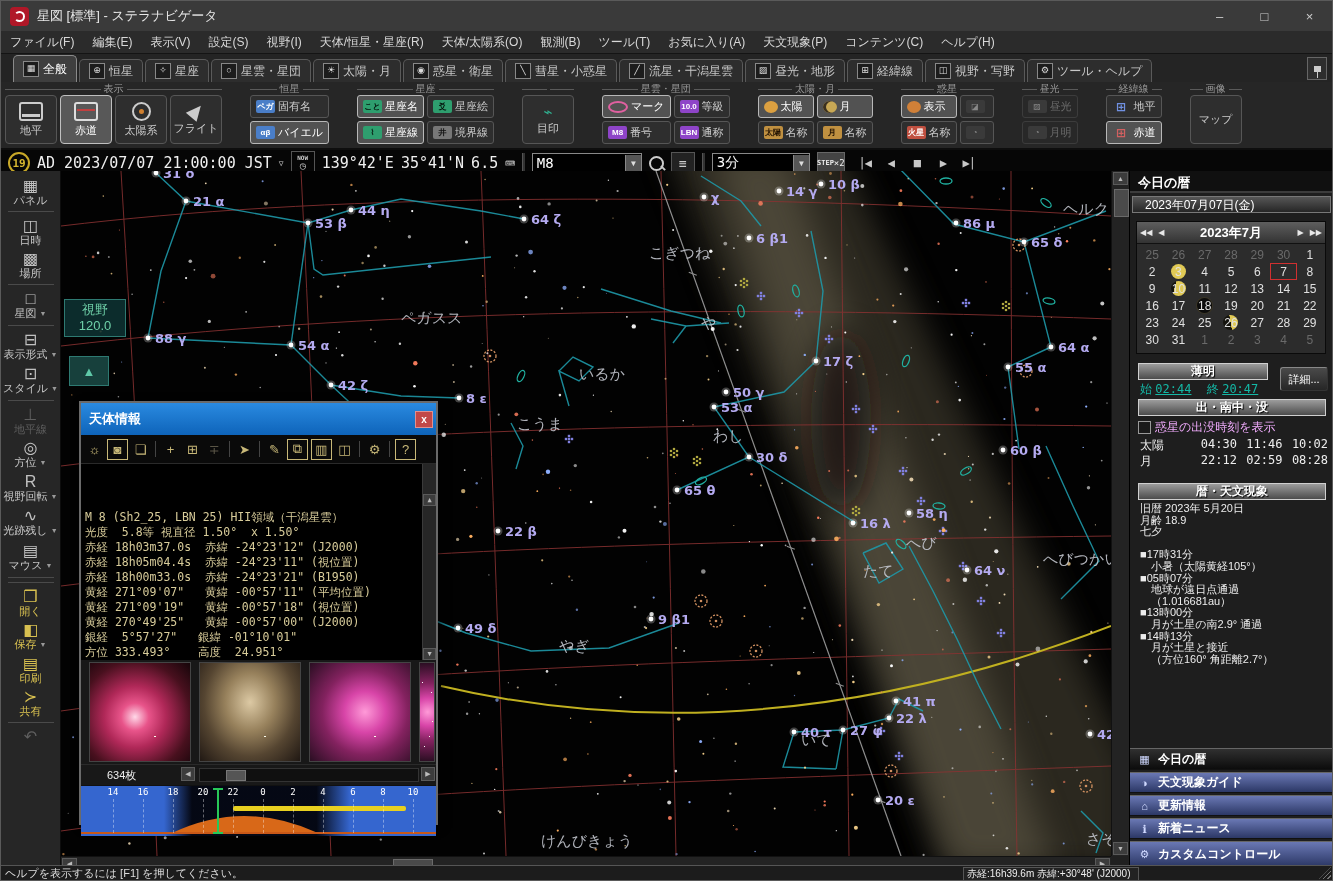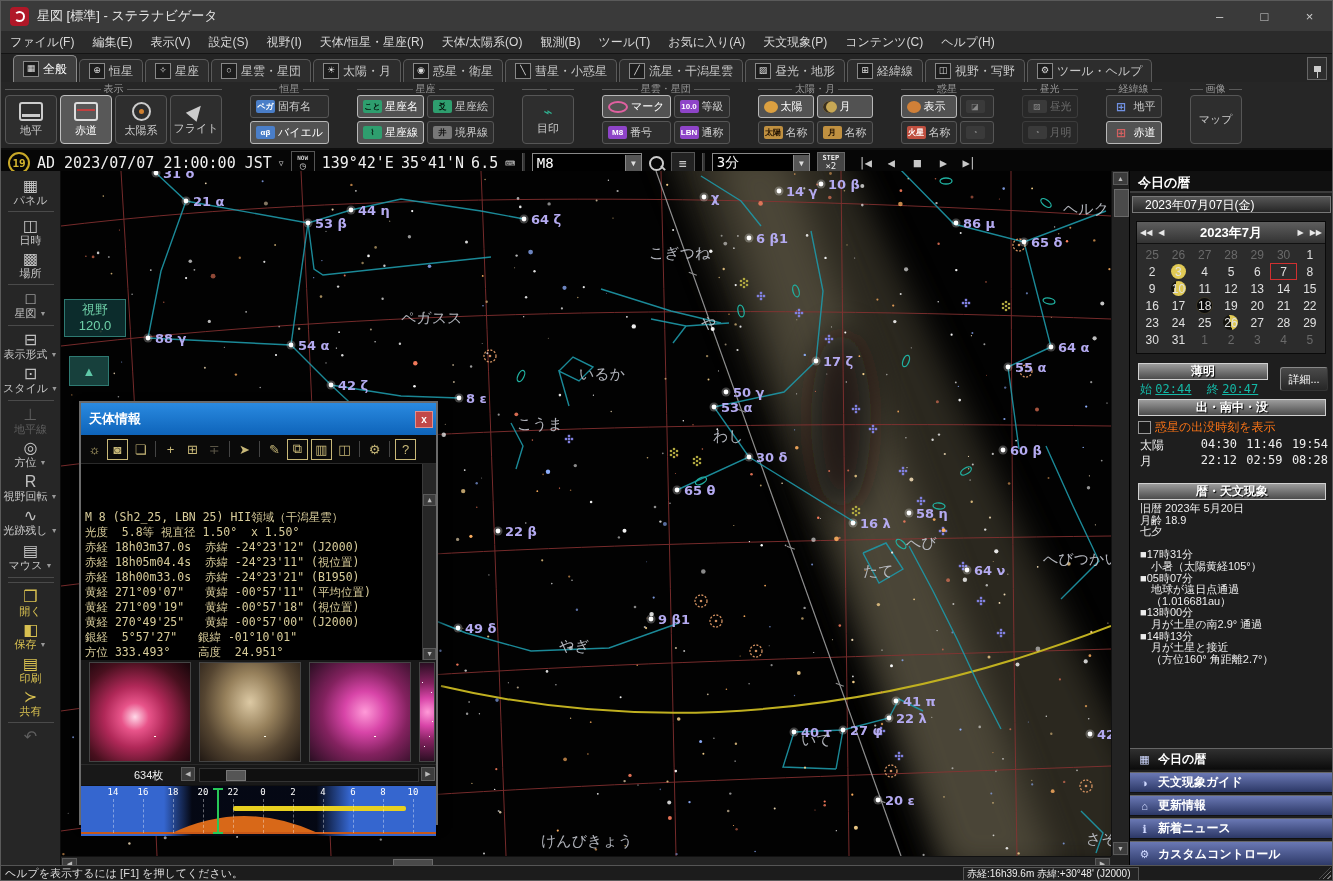--- a/index.html
+++ b/index.html
@@ -68,21 +68,21 @@
           display:flex;align-items:center;justify-content:center;flex:none;}
   .nowbtn{width:22px;height:22px;border:1px solid #555;display:flex;flex-direction:column;align-items:center;justify-content:center;line-height:1;}
   .nowbtn b{font-size:6px;color:#ccc;}
   .nowbtn span{font-size:10px;color:#ccc;}
   .combo{height:19px;background:#000;border:1px solid #888;display:flex;align-items:center;font-size:14px;color:#fff;}
   .combo .cval{flex:1;padding:0 4px;}
   .combo .cbtn{width:15px;height:17px;background:#555;color:#ddd;font-size:8px;display:flex;align-items:center;justify-content:center;border-left:1px solid #888;}
   .sicon{width:11px;height:11px;border:2px solid #ccc;border-radius:50%;position:relative;}
   .sicon::after{content:"";position:absolute;left:9px;top:9px;width:6px;height:2px;background:#ccc;transform:rotate(45deg);}
   .tbbtn{width:22px;height:20px;border:1px solid #555;background:#222;color:#ccc;display:flex;align-items:center;justify-content:center;font-size:13px;}
-  .stepbtn{width:26px;height:21px;border:1px solid #666;background:#444;color:#eee;display:flex;flex-direction:column;align-items:center;justify-content:center;line-height:1;}
+  .stepbtn{width:26px;height:21px;border:1px solid #666;background:#444;color:#eee;display:flex;align-items:center;justify-content:center;line-height:1;}
   .stepbtn b{font-size:7px;}.stepbtn span{font-size:9px;}
   .pbtn{width:26px;height:20px;background:transparent;color:#c8c8c8;display:flex;align-items:center;justify-content:center;font-size:12px;letter-spacing:-1px;}
   
   .sidebar{position:absolute;left:0;top:170px;width:60px;bottom:14px;background:#262626;border-right:1px solid #0d0d0d;
            display:flex;flex-direction:column;align-items:center;padding-top:4px;box-sizing:border-box;overflow:hidden;}
   .sbitem{display:flex;flex-direction:column;align-items:center;margin:2px 0;color:#c8c8c8;font-size:11px;line-height:12px;}
   .sbitem .ic{font-size:16px;line-height:17px;color:#c0c0c0;}
   .sbitem.yellow,.sbitem.yellow .ic{color:#d8c050;}
   .sbitem.disabled,.sbitem.disabled .ic{color:#5f5f5f;}
   .sbitem .dd{font-size:7px;color:#999;vertical-align:middle;}
@@ -122,21 +122,21 @@
   .moon.new{background:#0c0c0c;box-shadow:0 0 0 1px #3a3525;}
   .moon.first{background:linear-gradient(80deg,#15140e 50%,#e0c955 51%);}
   .secbar{background:linear-gradient(#9c9c9c,#4c4c4c);border:1px solid #cfcfcf;color:#fff;font-weight:bold;font-size:12px;
           text-align:center;text-shadow:1px 1px 1px #000;height:15px;line-height:14px;box-sizing:content-box;}
   .tw-bar{position:absolute;left:8px;top:192px;width:128px;}
   .tw-line{position:absolute;left:10px;top:210px;color:#14b8a6;}
   .tw-line u{font-family:"DejaVu Sans Mono",monospace;}
   .detailbtn{position:absolute;right:6px;top:196px;width:48px;height:24px;background:linear-gradient(#4a4a4a,#262626);
              border:1px solid #888;border-radius:3px;color:#fff;font-size:11px;display:flex;align-items:center;justify-content:center;}
   .rs-bar{position:absolute;left:8px;top:228px;right:8px;}
-  .chkrow{position:absolute;left:8px;top:248px;display:flex;align-items:center;gap:4px;color:#f97316;}
+  .chkrow{position:absolute;left:8px;top:248px;display:flex;align-items:center;gap:4px;color:#f0abfc;}
   .chk{width:11px;height:11px;border:1px solid #999;background:#1a1a1a;}
   .rstable{position:absolute;left:10px;top:266px;right:6px;color:#eee;font-family:"DejaVu Sans Mono",monospace;font-size:12px;}
   .rsrow{display:flex;height:16px;}
   .rsrow .nm{width:52px;font-family:"Liberation Sans",sans-serif;}
   .rsrow .tv{width:46px;text-align:right;}
   .alm-bar{position:absolute;left:8px;top:312px;right:8px;}
   .almlines{position:absolute;left:10px;top:332px;right:2px;color:#ececec;font-size:11px;line-height:11.6px;white-space:pre;}
   .rnav{position:absolute;left:0;right:0;height:22px;display:flex;align-items:center;gap:6px;padding-left:7px;box-sizing:border-box;
         color:#fff;font-weight:bold;font-size:12px;border-top:1px solid #666;border-bottom:1px solid #111;}
   .rnav.dark{background:linear-gradient(#303030,#0c0c0c);}
@@ -173,21 +173,21 @@
   .th1{background:radial-gradient(circle at 45% 55%,#ffd8e8 0%,#e8548a 18%,#b02858 40%,#48101e 72%,#150509 100%);}
   .th2{background:radial-gradient(ellipse at 50% 40%,#dcc9a4 0%,#97815c 35%,#554531 65%,#201813 100%);}
   .th3{background:radial-gradient(circle at 55% 50%,#ff9ad8 0%,#d845a8 28%,#83225f 58%,#2a0e22 100%);}
   .thumb::after{content:"";position:absolute;inset:0;background:
      radial-gradient(1px 1px at 15% 20%,#fff 50%,transparent 51%),
      radial-gradient(1px 1px at 80% 30%,#fff 50%,transparent 51%),
      radial-gradient(1px 1px at 65% 75%,#ffe 50%,transparent 51%),
      radial-gradient(1px 1px at 30% 85%,#fff 50%,transparent 51%),
      radial-gradient(1px 1px at 90% 60%,#ffd 50%,transparent 51%);}
   .dlg-ctrl{position:relative;height:20px;background:#181818;border-top:1px solid #2a2a2a;font-size:11px;color:#eee;}
-  .dlg-ctrl .cnt{position:absolute;left:26px;top:3px;margin-left:27px;}
+  .dlg-ctrl .cnt{position:absolute;left:26px;top:3px;}
   .dlg-ctrl .la{position:absolute;left:100px;top:2px;}
   .dlg-ctrl .ra{position:absolute;left:340px;top:2px;}
   .dlg-ctrl .trk{position:absolute;left:118px;top:3px;width:218px;height:12px;background:#101010;border:1px solid #333;}
   .dlg-ctrl .thm{position:absolute;left:26px;top:1px;width:18px;height:9px;background:#555;border:1px solid #777;}
   .dlg-tl{position:relative;height:50px;background:#3566cf;overflow:hidden;border-top:1px solid #111;}
   .nightband{position:absolute;top:0;bottom:0;left:83px;width:186px;
              background:linear-gradient(90deg,rgba(3,5,14,0) 0%,rgba(3,5,14,.97) 15%,rgba(3,5,14,.97) 82%,rgba(3,5,14,0) 100%);}
   .tlhour{position:absolute;top:1px;font-family:"DejaVu Sans Mono",monospace;font-size:9px;color:#fff;transform:translateX(-50%);}
   .tltick{position:absolute;top:13px;bottom:3px;width:0;border-left:1px dashed rgba(255,255,255,.38);}
   .tlyellow{position:absolute;left:152px;width:173px;top:20px;height:5px;background:#e8d020;border-radius:2px;}
@@ -1643,21 +1643,21 @@
     <div class="secbar rs-bar">出・南中・没</div>
     <div class="chkrow">
       <span class="chk"></span>
       <span>惑星の出没時刻を表示</span>
     </div>
     <div class="rstable" id="rstable">
         <div class="rsrow">
           <span class="nm">太陽</span>
           <span class="tv">04:30</span>
           <span class="tv">11:46</span>
-          <span class="tv">19:54</span>
+          <span class="tv">10:02</span>
         </div>
         <div class="rsrow">
           <span class="nm">月</span>
           <span class="tv">22:12</span>
           <span class="tv">02:59</span>
           <span class="tv">08:28</span>
         </div>
       </div>
     <div class="secbar alm-bar">暦・天文現象</div>
     <div class="almlines" id="almlines"><div>旧暦 2023年 5月20日</div><div>月齢 18.9</div><div>七夕</div><div>&nbsp;</div><div>■17時31分</div><div>　小暑（太陽黄経105°）</div><div>■05時07分</div><div>　地球が遠日点通過</div><div>　（1.016681au）</div><div>■13時00分</div><div>　月が土星の南2.9° 通過</div><div>■14時13分</div><div>　月が土星と接近</div><div>　（方位160° 角距離2.7°）</div></div>

